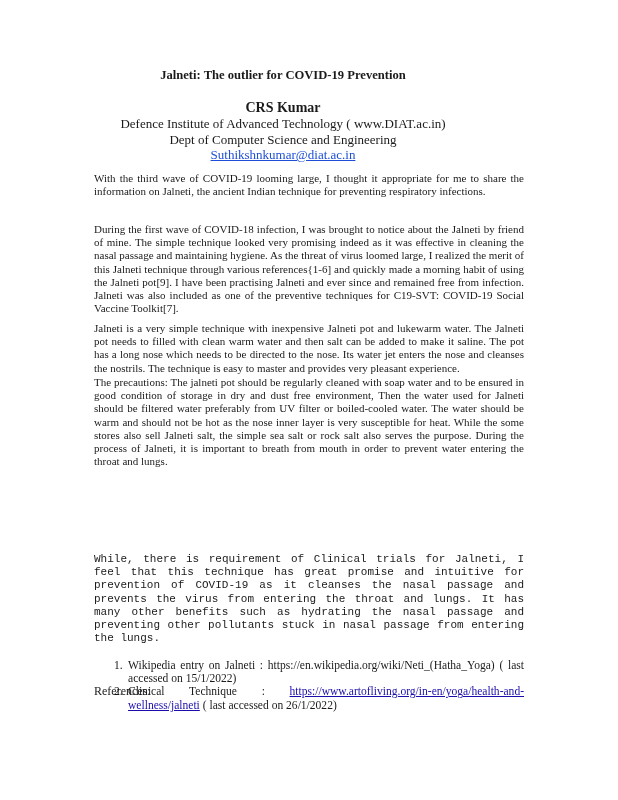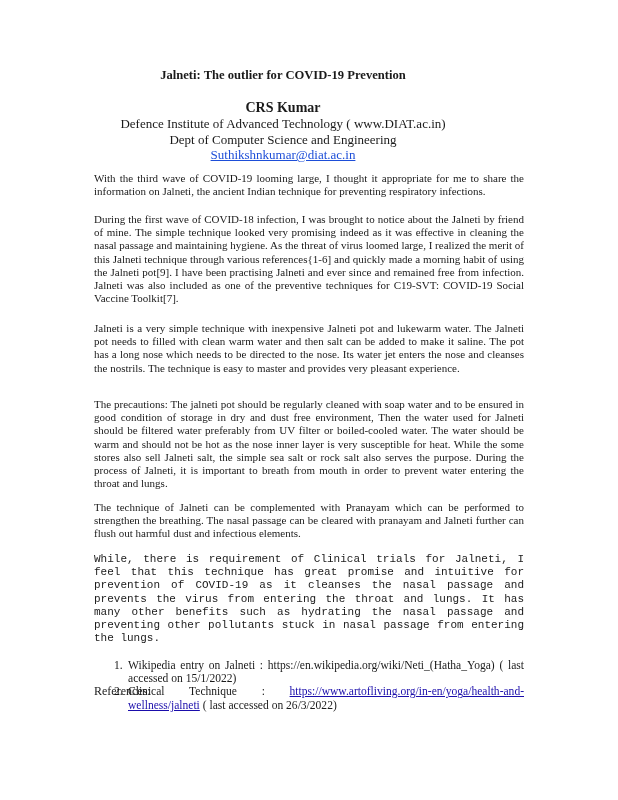--- a/index.html
+++ b/index.html
@@ -14,23 +14,23 @@
   .affil { font-size: 13px; line-height: 16.5px; }
   .a1 { top: 112px; margin-top: 20px; }
   .a2 { top: 116px; }
   .a3 { top: 150px; }
   .email { color: #1d4ed8; text-decoration: underline; }
   .para {
     position: absolute; left: 94px; width: 430px;
     font-size: 11px; line-height: 13.2px; text-align: justify;
   }
   .p1 { top: 172px; }
-  .p2 { top: 213px; }
+  .p2 { top: 223px; }
   .p3 { top: 322px; }
-  .p4 { top: 398px; }
+  .p4 { top: 376px; }
   .p5 { top: 501px; }
   .p6 { top: 553px; font-family: Liberation Mono, monospace; }
   .refs-h { position: absolute; left: 94px; top: 684px; font-weight: normal; font-size: 12px; }
   .refs { position: absolute; left: 94px; top: 659px; width: 430px; font-size: 11.55px; line-height: 13.2px; margin: 0; padding: 0; list-style: none; }
   .refs li { position: relative; padding-left: 34px; margin: 0; }
   .refs .num { position: absolute; left: 20px; }
   .refs .txt { display: block; text-align: justify; }
   .link { color: #1a0dab; text-decoration: underline; }
   b { font-weight: normal; }
 </style>
@@ -50,30 +50,29 @@
   </div>
 
   <p class="para p1" style="margin:0;">With the third wave of COVID-19 looming large, I thought it appropriate for me to share the information on Jalneti, the ancient Indian technique for preventing respiratory infections.</p>
 
   <p class="para p2" style="margin:0;">During the first wave  of  COVID-18 infection, I was brought to notice about the Jalneti by friend of mine. The simple technique looked very promising indeed as it was effective in cleaning the nasal passage and maintaining hygiene.  As the threat of virus loomed large, I realized the merit of this Jalneti technique through various references{1-6] and quickly made a morning habit of using the Jalneti pot[9]. I have been practising Jalneti and ever since and remained  free from infection. Jalneti was also included as one of the preventive techniques for C19-SVT: COVID-19 Social Vaccine Toolkit[7].</p>
 
   <p class="para p3" style="margin:0;"><b>Jalneti</b><span>  is a very simple technique with inexpensive Jalneti pot and lukewarm water. The Jalneti pot needs to filled with clean warm water and then  salt can be added to make it saline. The pot has a long nose which needs to be directed to the nose. Its water jet enters the nose and cleanses the nostrils.  The technique is easy to master and  provides very pleasant experience.</span></p>
 
   <p class="para p4" style="margin:0;"><b>The precautions</b><span>: The jalneti pot should be regularly cleaned with soap water and to be ensured in good condition of storage in dry and dust free environment, Then the water used for Jalneti should be filtered water preferably from UV filter or boiled-cooled water.  The water should be warm and should not be hot as the nose inner layer is very susceptible for heat. While the some stores also sell Jalneti salt, the simple sea salt or rock salt also serves the purpose.  During the process of Jalneti, it is important to breath from mouth in order to prevent water entering the throat and lungs.</span></p>
 
-  <p class="para p5" style="margin:0;">The technique of Jalneti can be complemented with Pranayam which can be performed to strengthen the breathing. The nasal passage can be cleared with pranayam and Jalneti further can flush out harmful dust and infectious elements.</p>
 
   <p class="para p6" style="margin:0;">While, there is requirement of  Clinical trials for Jalneti, I feel that this technique has great promise and intuitive for prevention of COVID-19 as it cleanses the nasal passage and prevents the virus from entering the throat and lungs. It has many other benefits such as hydrating the nasal passage and preventing other pollutants stuck in nasal passage from entering the lungs.</p>
 
   <div class="refs-h">References:</div>
 
   <ol class="refs">
     <li>
       <span class="num">1.</span>
       <span class="txt">Wikipedia entry on Jalneti : https://en.wikipedia.org/wiki/Neti_(Hatha_Yoga) ( last accessed on 15/1/2022)</span>
     </li>
     <li>
       <span class="num">2.</span>
-      <span class="txt"><span>Clinical Technique : </span><a class="link">https://www.artofliving.org/in-en/yoga/health-and-wellness/jalneti</a><span> ( last accessed on 26/3/2022)</span></span>
+      <span class="txt"><span>Clinical Technique : </span><a class="link">https://www.artofliving.org/in-en/yoga/health-and-wellness/jalneti</a><span> ( last accessed on 26/1/2022)</span></span>
     </li>
   </ol>
 
 </div>
 
 </body></html>

